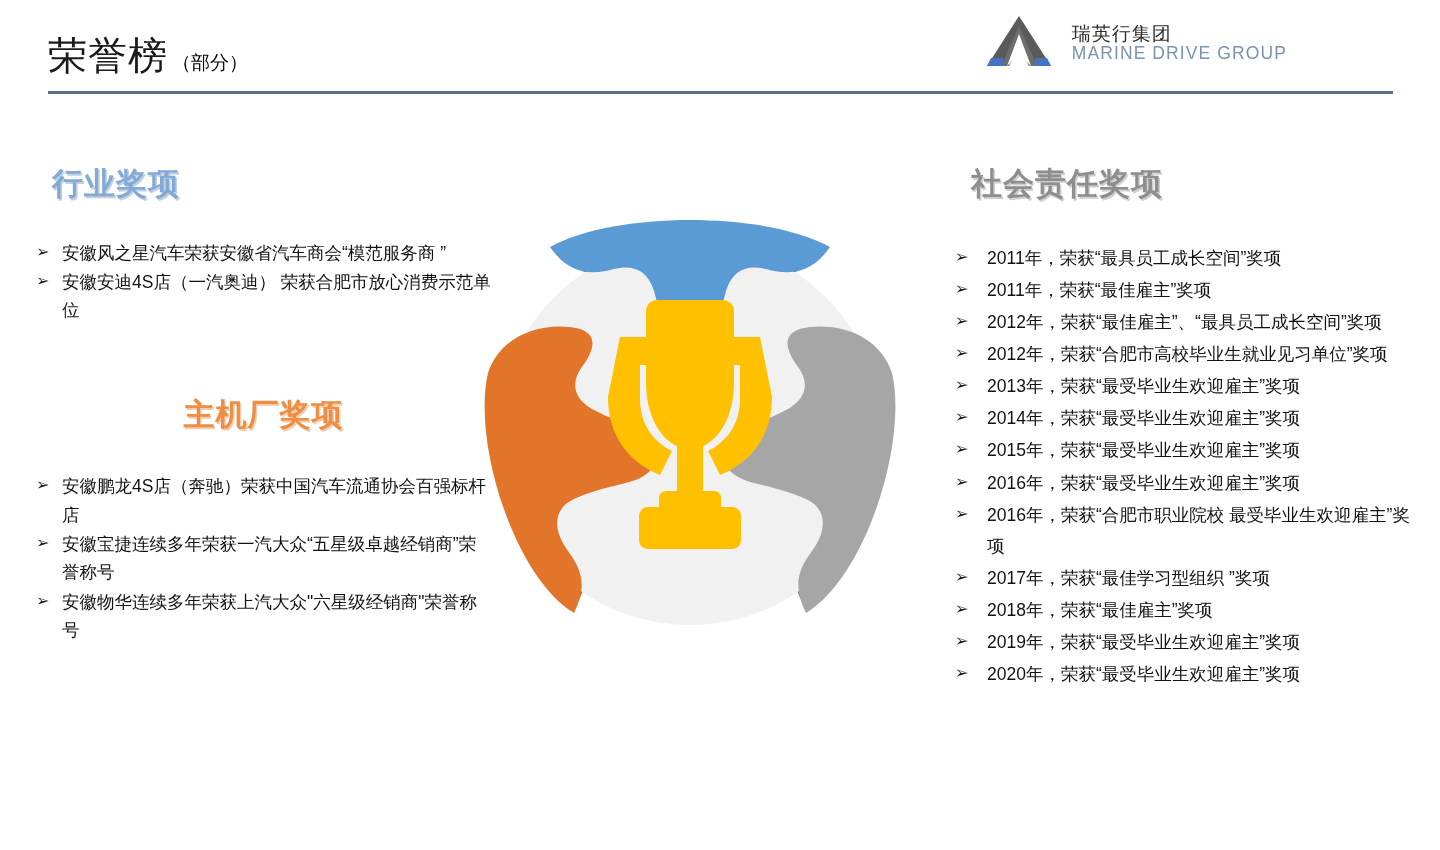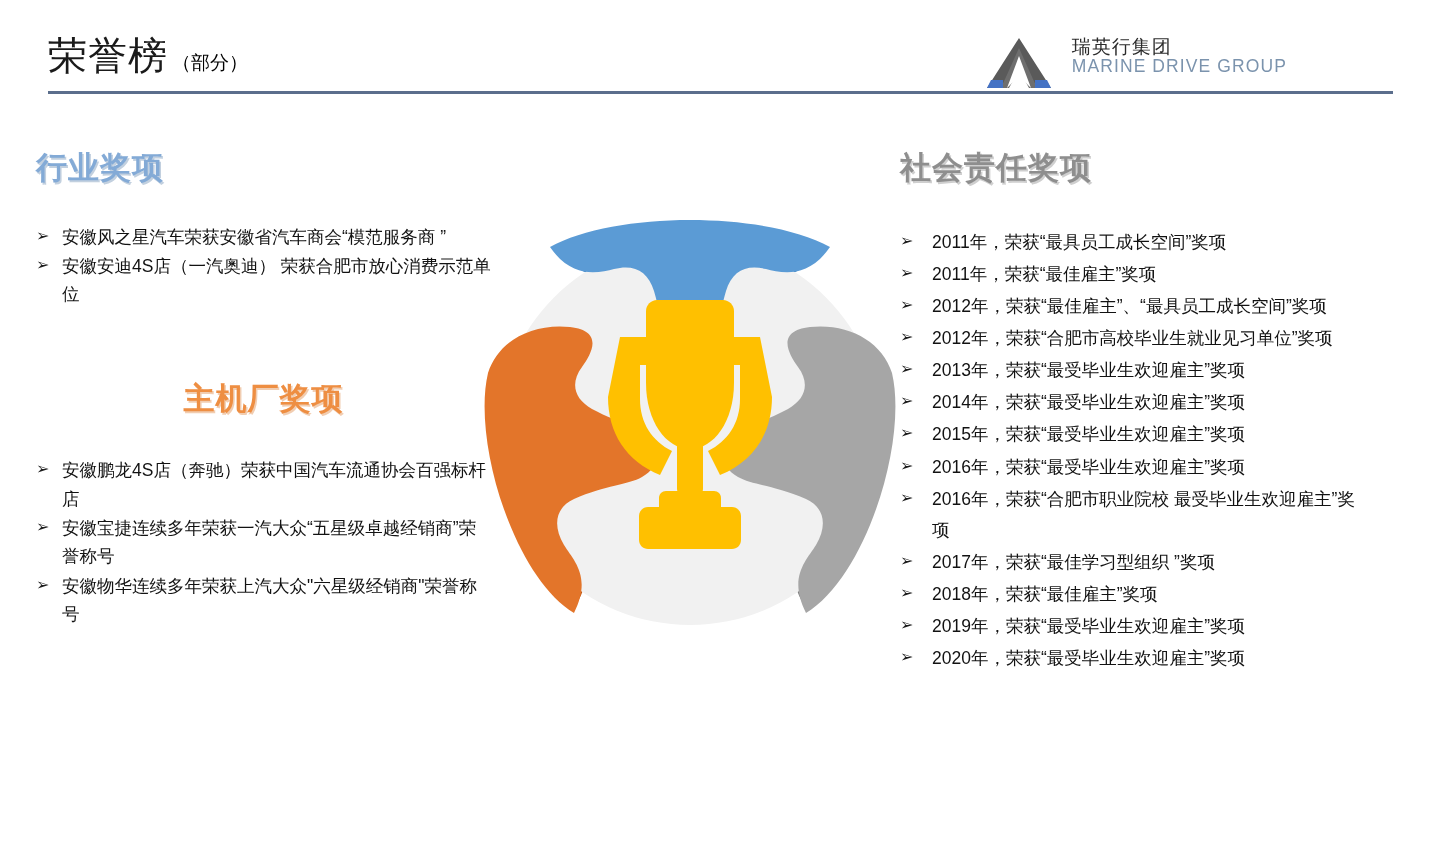--- a/index.html
+++ b/index.html
@@ -49,23 +49,23 @@
     top: 91px;
     width: 1345px;
     height: 3px;
     background: #5b6e8c;
   }
 
   
   #logo {
     position: absolute;
     right: 45px;
-    top: 36px;
+    top: 14px;
     display: flex;
-    align-items: flex-start;
+    align-items: center;
     gap: 19px;
   }
   #logo-mark {
     width: 68px;
     height: 58px;
     display: block;
   }
   #logo-text {
     display: flex;
     flex-direction: column;
@@ -83,30 +83,30 @@
     letter-spacing: 1.1px;
     font-weight: 400;
   }
 
   
   .column {
     position: absolute;
     top: 150px;
   }
   #left-column { left: 36px; width: 455px; }
-  #right-column { left: 900px; width: 470px; }
+  #right-column { left: 955px; width: 470px; }
 
   .section { margin-bottom: 0; }
 
   .section-heading {
     font-size: 31px;
     font-weight: bold;
     letter-spacing: 1px;
     line-height: 1.18;
-    margin: 0;
+    margin: 16px;
   }
   .heading-blue {
     color: #83aad6;
     text-shadow: 1.5px 1.5px 0 rgba(120,150,185,0.45);
   }
   .heading-orange {
     color: #ee8e42;
     text-shadow: 1.5px 1.5px 0 rgba(220,130,60,0.4);
     text-align: center;
   }

